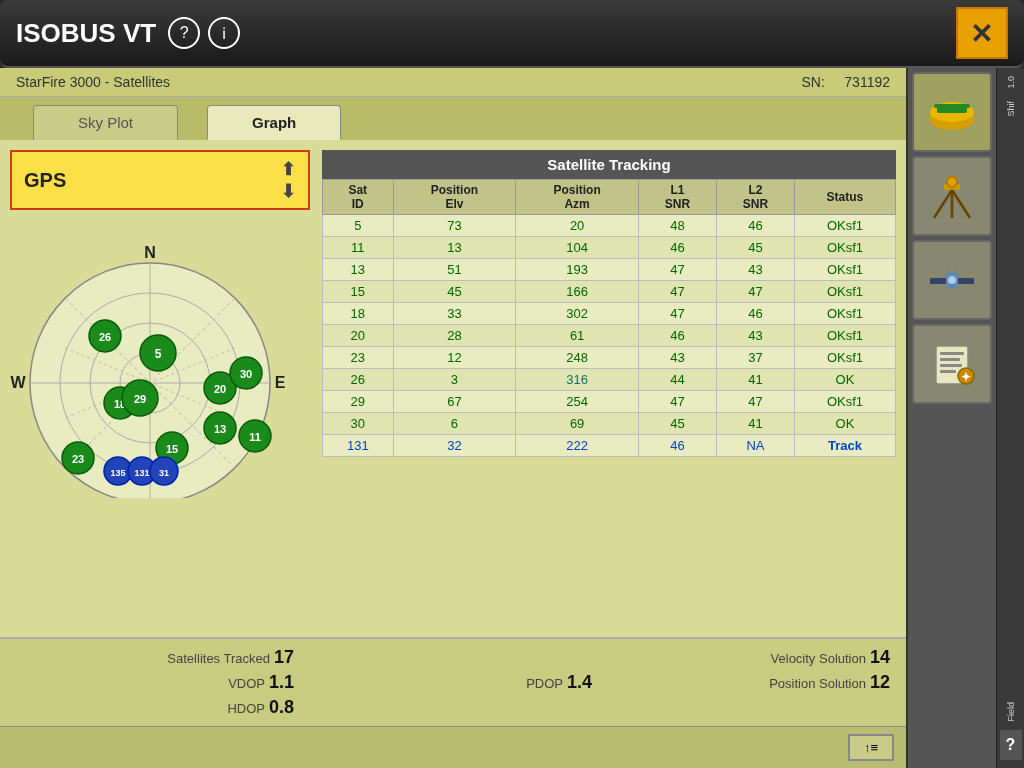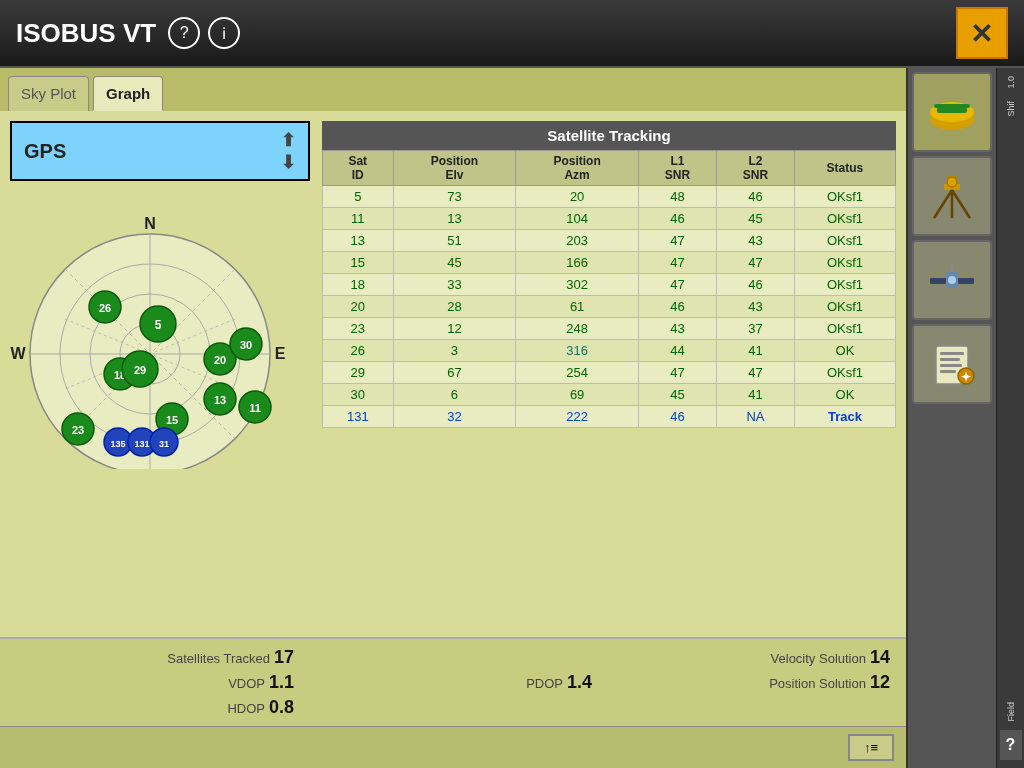--- a/index.html
+++ b/index.html
@@ -13,20 +13,21 @@
     }
 
     
     .title-bar {
       background: linear-gradient(to bottom, #3a3a3a, #1a1a1a);
       height: 68px;
       display: flex;
       align-items: center;
       padding: 0 16px;
       border-bottom: 2px solid #555;
+      border-radius: 8px;
     }
     .title-text {
       color: white;
       font-size: 26px;
       font-weight: bold;
       margin-right: 12px;
     }
     .title-icon {
       width: 32px;
       height: 32px;
@@ -88,26 +89,27 @@
     }
 
     
     .tabs {
       display: flex;
       background: #b8bc68;
       padding: 8px 8px 0 8px;
       gap: 4px;
     }
     .tab {
-      padding: 8px 12px;
+      padding: 8px 44px;
       font-size: 15px;
       cursor: pointer;
       border-radius: 4px 4px 0 0;
       border: 1px solid #888;
       border-bottom: none;
+      margin-left: 25px;
     }
     .tab.inactive {
       background: #c8cc88;
       color: #555;
     }
     .tab.active {
       background: #e8eabc;
       color: #222;
       font-weight: bold;
       border-bottom: 1px solid #e8eabc;
@@ -123,22 +125,22 @@
     }
 
     
     .sky-plot {
       width: 300px;
       flex-shrink: 0;
     }
 
     
     .gps-selector {
-      background: #7dd3fc;
-      border: 2px solid #000000;
+      background: #fde047;
+      border: 2px solid #c2410c;
       padding: 6px 12px;
       display: flex;
       align-items: center;
       justify-content: space-between;
       margin-bottom: 8px;
       font-size: 20px;
       font-weight: bold;
       color: #222;
     }
     .gps-arrows {
@@ -307,20 +309,28 @@
   <span class="title-text">ISOBUS VT</span>
   <span class="title-icon">?</span>
   <span class="title-icon">ℹ</span>
   <div class="close-btn">✕</div>
 </div>
 
 <div class="main-area">
 
   <div class="left-panel">
 
+    <div class="subtitle-bar">
+      <span class="subtitle-text">StarFire 3000 - Satellites</span>
+      <span class="sn-text">
+        <span>SN:</span>
+        &nbsp;&nbsp;&nbsp;
+        <span>731192</span>
+      </span>
+    </div>
 
     <div class="tabs">
       <div class="tab inactive">Sky Plot</div>
       <div class="tab active">Graph</div>
     </div>
 
     <div class="content-area">
 
       <div class="sky-plot">
 
@@ -419,21 +429,21 @@
       <td style="color:#006600">11</td>
       <td style="color:#006600">13</td>
       <td style="color:#006600">104</td>
       <td style="color:#006600">46</td>
       <td style="color:#006600">45</td>
       <td class="" style="color:#006600">OKsf1</td>
     </tr>
               <tr>
       <td style="color:#006600">13</td>
       <td style="color:#006600">51</td>
-      <td style="color:#006600">203</td>
+      <td style="color:#006600">193</td>
       <td style="color:#006600">47</td>
       <td style="color:#006600">43</td>
       <td class="" style="color:#006600">OKsf1</td>
     </tr>
               <tr>
       <td style="color:#006600">15</td>
       <td style="color:#006600">45</td>
       <td style="color:#006600">166</td>
       <td style="color:#006600">47</td>
       <td style="color:#006600">47</td>

